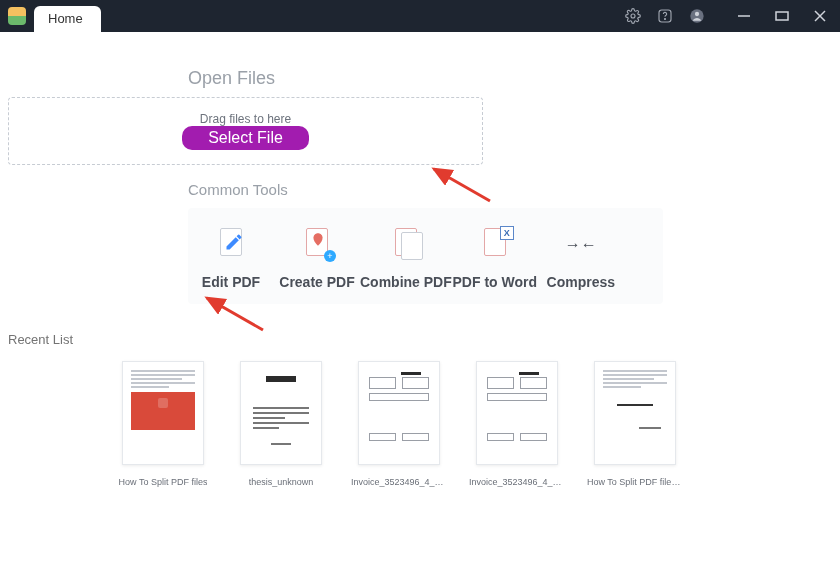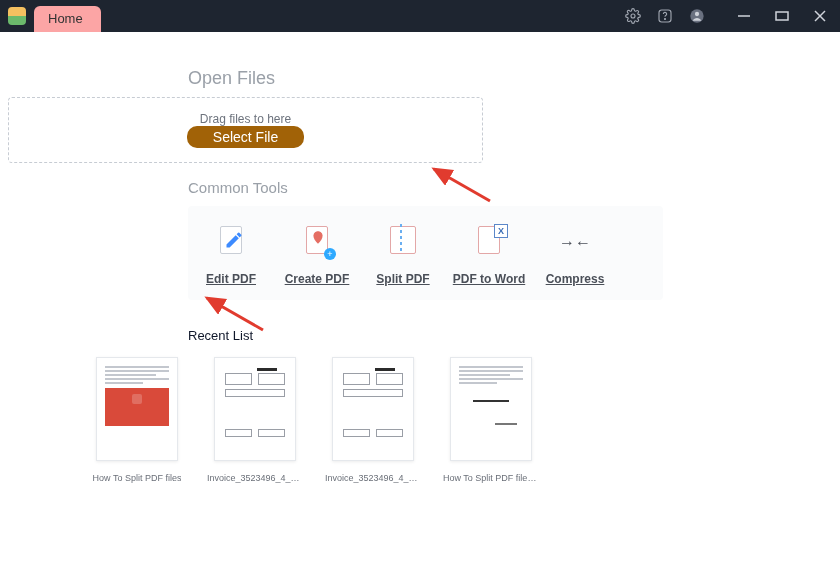--- a/index.html
+++ b/index.html
@@ -18,21 +18,21 @@
       align-items: center;
       padding: 0 8px;
     }
     .app-icon {
       width: 18px; height: 18px;
       background: linear-gradient(180deg,#f4c060 0%,#f4c060 50%,#6bb96b 50%,#6bb96b 100%);
       border-radius: 4px;
       margin-right: 8px;
     }
     .tab {
-      background: #fca5a5;
+      background: #ffffff;
       color: #333;
       padding: 6px 18px 7px 14px;
       font-size: 13px;
       border-radius: 6px 6px 0 0;
       height: 26px;
       margin-top: 6px;
       display: flex;
       align-items: center;
     }
     .titlebar-spacer { flex: 1; }
@@ -58,23 +58,23 @@
       width: 475px;
       border: 1px dashed #c7ccd3;
       border-radius: 4px;
       text-align: center;
       padding: 14px 0 14px 0;
     }
     .dz-line { font-size: 12px; color: #6d737d; }
     .dz-or { font-size: 11px; color: #9aa0a8; margin: 2px 0 6px 0; }
     .select-file {
       display: inline-block;
-      background: #a16207;
+      background: #a21caf;
       color: #fff;
-      font-size: 14px;
+      font-size: 16px;
       padding: 3px 26px;
       border-radius: 10px;
       border: none;
       cursor: pointer;
     }
     .tools-label {
       font-size: 15px;
       color: #9aa0a8;
       margin-left: 180px;
       margin-top: 16px;
@@ -95,35 +95,33 @@
       flex-direction: column;
       align-items: center;
       gap: 14px;
       cursor: pointer;
     }
     .tool-icon {
       width: 34px; height: 34px;
       position: relative;
     }
     .tool-label {
-      font-size: 12px;
+      font-size: 14px;
       color: #4a4f58;
       font-weight: 600;
       white-space: nowrap;
-      text-decoration: underline;
     }
     .recent-label {
       font-size: 13px;
-      color: #0f172a;
-      margin-left: 180px;
+      color: #737373;
       margin-top: 28px;
       margin-bottom: 14px;
     }
     .recent-row {
-      margin-left: 84px;
+      margin-left: 110px;
       display: flex;
       gap: 28px;
     }
     .recent-item {
       display: flex;
       flex-direction: column;
       align-items: center;
       width: 90px;
       cursor: pointer;
     }
@@ -261,26 +259,26 @@
     <div class="tool">
       <div class="tool-icon">
         <div class="page"></div>
         <svg style="position:absolute;top:6px;left:11px;" width="14" height="16" viewBox="0 0 24 28">
             <path fill="#e05548" d="M12 2c5 0 8 4 8 8 0 5-3 9-8 14C7 19 4 15 4 10c0-4 3-8 8-8z" opacity="0.85"></path>
           </svg>
         <div class="badge-circle" style="background:#2ea9ff;">+</div>
       </div>
       <div class="tool-label">Create PDF</div>
     </div>
-    <div class="tool">
-      <div class="tool-icon">
-        <div class="page" style="border-color:#e3a7a7;width:26px;left:4px;"></div>
-        <div class="split-line"></div>
-      </div>
-      <div class="tool-label">Split PDF</div>
+    <div class="tool combine">
+      <div class="tool-icon">
+        <div class="page"></div>
+        <div class="page second"></div>
+      </div>
+      <div class="tool-label">Combine PDF</div>
     </div>
     <div class="tool">
       <div class="tool-icon">
         <div class="page"></div>
         <div class="word-x">X</div>
       </div>
       <div class="tool-label">PDF to Word</div>
     </div>
     <div class="tool">
       <div class="tool-icon">
@@ -301,20 +299,34 @@
         <div class="t-lines">
             <span></span>
             <span></span>
             <span style="width:80%"></span>
             <span></span>
             <span style="width:60%"></span>
           </div>
         <div class="t-redblock"></div>
       </div>
       <div class="fname">How To Split PDF files</div>
+    </div>
+    <div class="recent-item">
+      <div class="thumb">
+        <div class="t-title"></div>
+        <div style="height:12px"></div>
+        <div class="t-rule"></div>
+          <div class="t-rule"></div>
+          <div class="t-rule" style="width:50%"></div>
+        <div class="t-rule"></div>
+          <div class="t-rule" style="width:40%"></div>
+        <div style="height:8px"></div>
+        <div class="t-rule" style="width:30%;margin-left:auto;margin-right:auto"></div>
+      </div>
+      <div class="fname">thesis_unknown</div>
     </div>
     <div class="recent-item">
       <div class="thumb">
         <div class="t-head"></div>
         <div class="t-half">
             <div class="t-box"></div>
             <div class="t-box"></div>
           </div>
         <div class="t-box" style="height:8px"></div>
         <div style="height:28px"></div>

